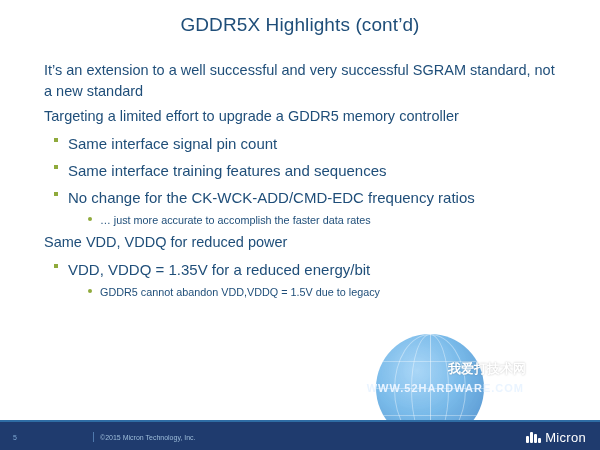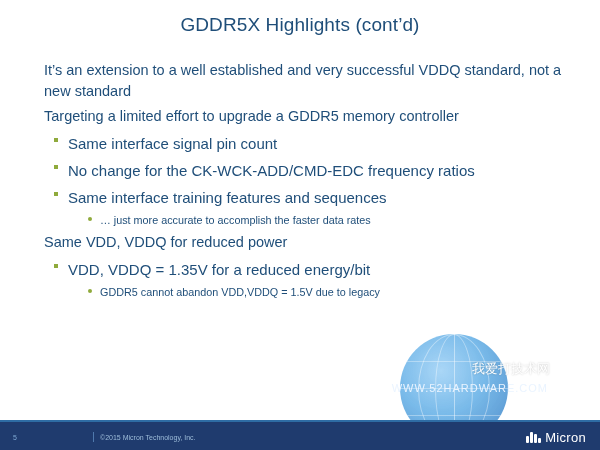--- a/index.html
+++ b/index.html
@@ -145,25 +145,26 @@
   .micron-logo .mark span:nth-child(3){ left:8px; bottom:2px; height:9px;}
   .micron-logo .mark span:nth-child(4){ left:12px; bottom:2px; height:5px;}
   .micron-name {
     color: #ffffff;
     font-size: 13px;
     font-family: "Liberation Sans", sans-serif;
     letter-spacing: 0.3px;
   }
   .watermark {
     position: absolute;
-    right: 50px;
+    right: 74px;
     bottom: 8px;
     width: 150px;
     height: 108px;
     pointer-events: none;
+    font-weight: bold;
   }
   .wm-globe {
     position: absolute;
     left: 0;
     top: 0;
     width: 108px;
     height: 108px;
     border-radius: 50%;
     background: radial-gradient(circle at 38% 34%, rgba(150,205,245,0.95) 0%, rgba(70,160,225,0.85) 45%, rgba(25,105,185,0.9) 100%);
     opacity: 0.85;
@@ -217,37 +218,37 @@
 </style>
 </head>
 <body>
 
 <div class="slide">
 
   <div class="slide-title">GDDR5X Highlights (cont’d)</div>
 
   <div class="body-block">
 
-    <p class="lvl1">It’s an extension to a well established and very successful VDDQ standard, not a new standard</p>
+    <p class="lvl1">It’s an extension to a well successful and very successful SGRAM standard, not a new standard</p>
 
     <p class="lvl1 spaced">Targeting a limited effort to upgrade a GDDR5 memory controller</p>
 
     <p class="lvl2">
       <span class="bullet"></span>
       <span>Same interface signal pin count</span>
     </p>
 
     <p class="lvl2">
       <span class="bullet"></span>
+      <span>Same interface training features and sequences</span>
+    </p>
+
+    <p class="lvl2">
+      <span class="bullet"></span>
       <span>No change for the CK-WCK-ADD/CMD-EDC frequency ratios</span>
-    </p>
-
-    <p class="lvl2">
-      <span class="bullet"></span>
-      <span>Same interface training features and sequences</span>
     </p>
 
     <p class="lvl3">
       <span class="bullet"></span>
       <span>… just more accurate to accomplish the faster data rates</span>
     </p>
 
     <p class="lvl1 spaced">Same VDD, VDDQ for reduced power</p>
 
     <p class="lvl2">

